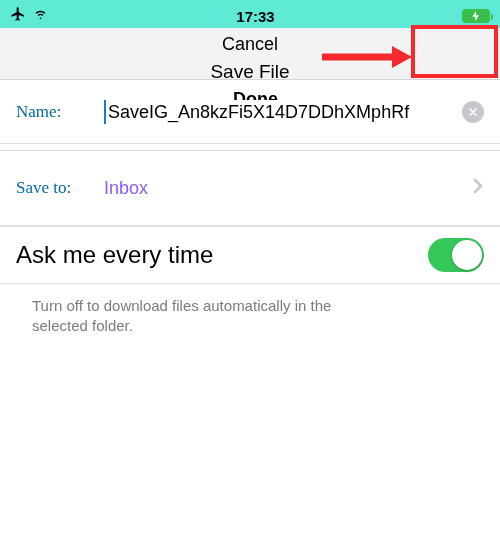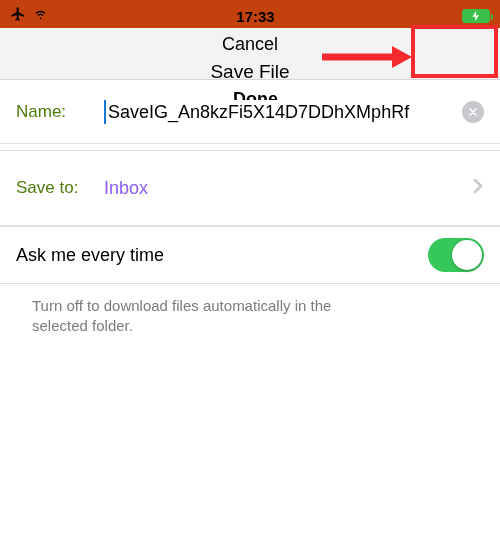--- a/index.html
+++ b/index.html
@@ -9,21 +9,21 @@
       font-family: -apple-system, "Helvetica Neue", Arial, sans-serif;
       background: #fff;
       overflow: hidden;
     }
     .status-bar {
       height: 28px;
       display: flex;
       align-items: center;
       justify-content: space-between;
       padding: 4px 10px 0 10px;
-      background: #c2410c;
+      background: #5eead4;
     }
     .status-left { display: flex; align-items: center; gap: 6px; }
     .status-right { display: flex; align-items: center; }
     .time { font-size: 15px; font-weight: 600; color: #000; }
     .nav {
       height: 52px;
       display: flex;
       align-items: center;
       justify-content: space-between;
       padding: 0 8px;
@@ -63,21 +63,21 @@
     .cell {
       display: flex;
       align-items: center;
       padding: 0 16px;
       background: #fff;
       border-bottom: 1px solid #e0e0e0;
     }
     .cell.name-cell { height: 64px; }
     .cell.saveto-cell { height: 76px; margin-top: 6px; border-top: 1px solid #e0e0e0; }
     .cell.toggle-cell { height: 58px; border-top: 1px solid #e0e0e0; }
-    .field-label { width: 88px; color: #4d7c0f; font-size: 17px; }
+    .field-label { width: 88px; color: #0369a1; font-size: 17px; font-family: Liberation Serif, serif; }
     .field-input {
       flex: 1;
       font-size: 18px;
       color: #000;
       border: none;
       outline: none;
       border-left: 2px solid #1777d6;
       padding-left: 2px;
       height: 24px;
       line-height: 24px;
@@ -88,21 +88,21 @@
       border-radius: 50%;
       background: #c7c7cc;
       display: flex;
       align-items: center;
       justify-content: center;
       cursor: pointer;
       border: none;
     }
     .saveto-value { flex: 1; font-size: 18px; color: #8b5cf6; }
     .chevron { color: #c7c7cc; }
-    .toggle-label { flex: 1; font-size: 18px; color: #000; }
+    .toggle-label { flex: 1; font-size: 24px; color: #000; }
     .toggle {
       width: 56px;
       height: 34px;
       border-radius: 17px;
       background: #35c75a;
       position: relative;
       cursor: pointer;
       border: none;
     }
     .toggle-knob {

